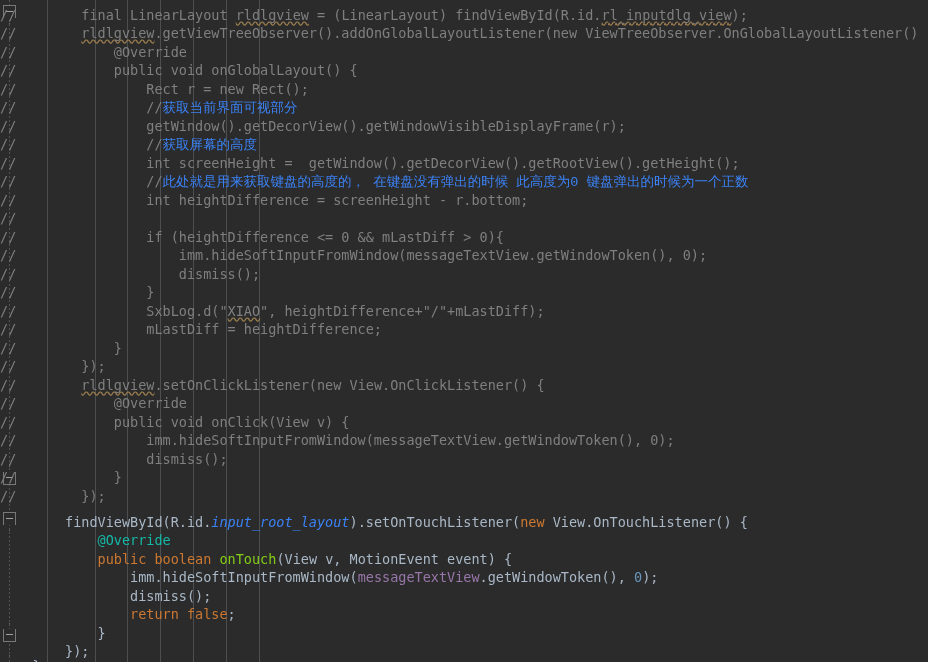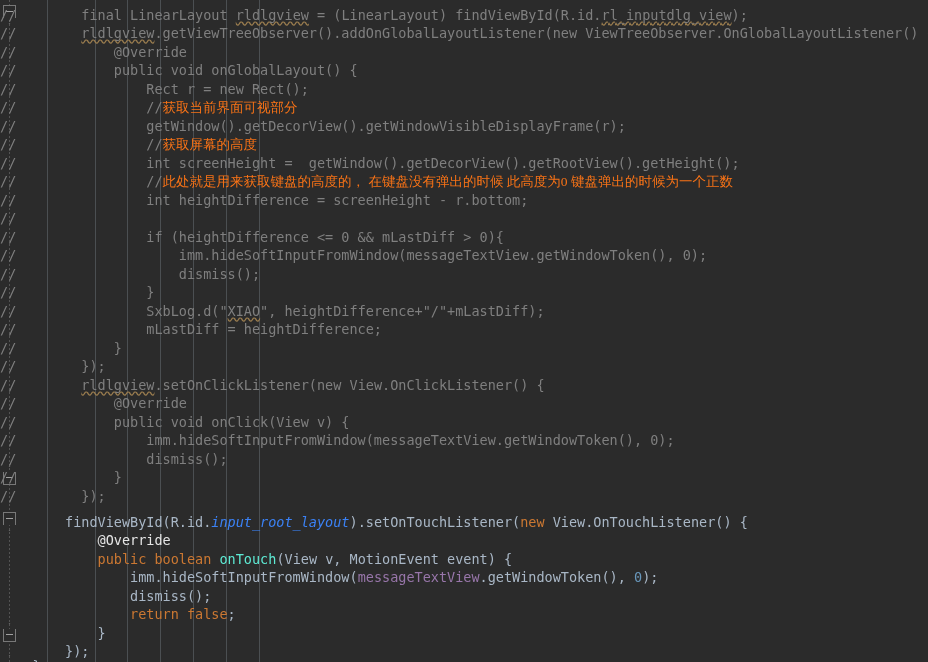--- a/index.html
+++ b/index.html
@@ -109,25 +109,25 @@
     position: absolute;
     left: 0;
     height: 18.45px;
     white-space: pre;
     font-family: "DejaVu Sans Mono", "Liberation Mono", monospace;
     font-size: 13.5px;
   }
 
   
   .cmt   { color: #7f7f7f; }
-  .cmt-c { color: #f97316; font-family: Liberation Serif, serif; font-size: 13.5px; }
+  .cmt-c { color: #3b82f6; font-family: Liberation Mono, monospace; font-size: 13.5px; }
   .plain { color: #a9b7c6; }
   .kw    { color: #cc7832; }
-  .anno  { color: #e5e5e5; }
-  .meth  { color: #5eead4; }
+  .anno  { color: #14b8a6; }
+  .meth  { color: #84cc16; }
   .field { color: #9876aa; text-align: center; }
   .stat  { color: #3b82f6; font-style: italic; }
   .num   { color: #6897bb; }
   .typo  { text-decoration: underline wavy #9b7d4e; text-decoration-skip-ink: none; }
 </style>
 </head>
 <body>
 
 <div id="editor">
 

